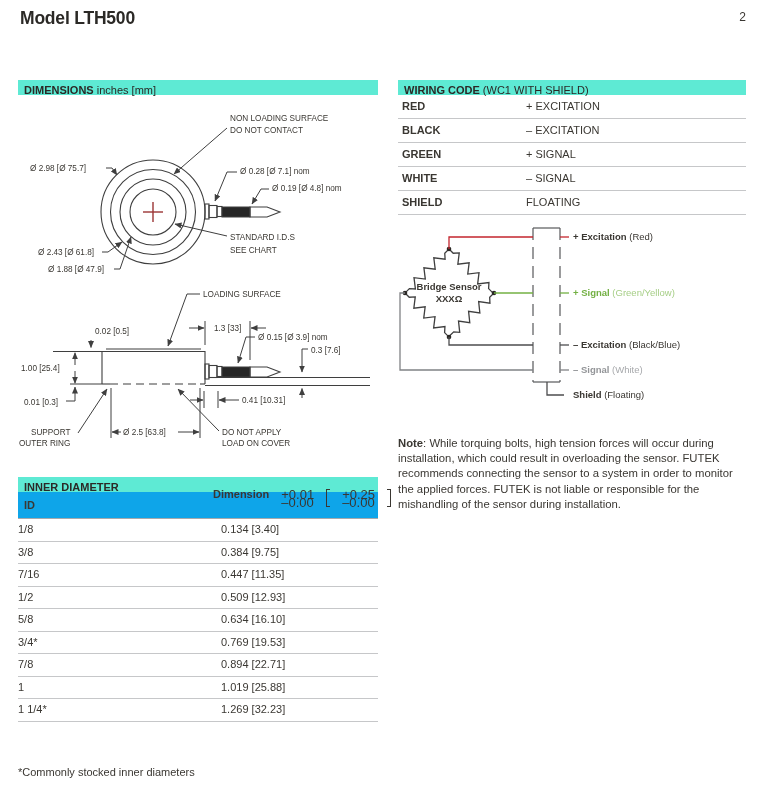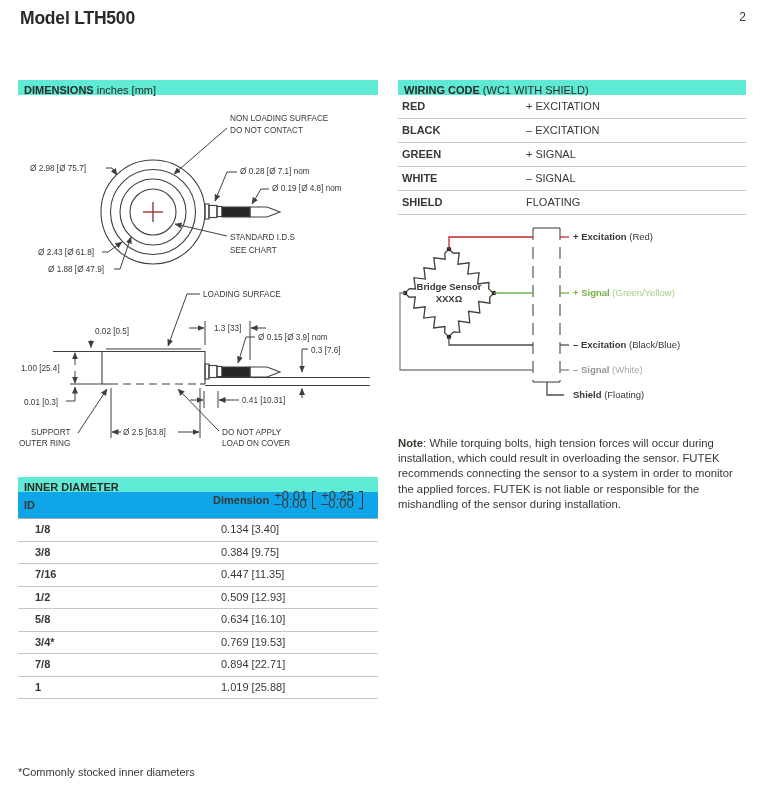--- a/index.html
+++ b/index.html
@@ -19,27 +19,27 @@
   .w-color{position:absolute;left:4px;font-weight:bold;}
   .w-func{position:absolute;left:128px;}
   
   .diagram{position:absolute;left:0;top:140px;}
   
   .note{position:absolute;left:0;top:356px;width:348px;font-size:11.3px;line-height:15.2px;color:#3A3732;}
   
   .idtab{position:absolute;left:0;top:397px;width:360px;}
   .id-head{position:relative;height:26px;line-height:26px;background:#0ea5e9;border-bottom:1px solid #A7A9AC;font-size:11px;}
   .id-head .h-id{position:absolute;left:6px;font-weight:bold;}
-  .id-head .h-dim{position:absolute;left:195px;top:0;height:15px;display:flex;align-items:center;gap:5px;}
+  .id-head .h-dim{position:absolute;left:195px;top:0;height:15px;display:flex;align-items:flex-end;gap:12px;}
   .tol-stack{display:inline-block;font-size:13px;line-height:8px;text-align:left;}
   .brk{display:inline-block;width:3px;height:16px;vertical-align:middle;}
   .brk.l{border-left:1.2px solid #3A3732;border-top:1.2px solid #3A3732;border-bottom:1.2px solid #3A3732;}
   .brk.r{border-right:1.2px solid #3A3732;border-top:1.2px solid #3A3732;border-bottom:1.2px solid #3A3732;}
   .id-row{position:relative;height:21.5px;line-height:21.5px;border-bottom:1px solid #C6C7C9;font-size:11px;}
-  .id-row .c-id{position:absolute;left:17px;font-weight:bold;}
+  .id-row .c-id{position:absolute;left:0;font-weight:normal;}
   .id-row .c-dim{position:absolute;left:203px;}
   .footnote{position:absolute;left:0;top:686px;font-size:11px;}
   
   svg text{font-family:"Liberation Sans",sans-serif;fill:#3A3732;}
   .dw{stroke:#3F3F3F;stroke-width:1.1;fill:none;}
   .ldr{stroke:#3F3F3F;stroke-width:1;fill:none;}
   .lbl{font-size:8.2px;}
 </style>
 </head>
 <body>
@@ -213,20 +213,24 @@
           <span class="c-dim">0.769 [19.53]</span>
         </div>
       <div class="id-row">
           <span class="c-id">7/8</span>
           <span class="c-dim">0.894 [22.71]</span>
         </div>
       <div class="id-row">
           <span class="c-id">1</span>
           <span class="c-dim">1.019 [25.88]</span>
         </div>
+      <div class="id-row">
+          <span class="c-id">1 1/4*</span>
+          <span class="c-dim">1.269 [32.23]</span>
+        </div>
     </div>
     <div class="footnote">*Commonly stocked inner diameters</div>
   </div>
 
   <div class="col-right">
     <div class="sec-bar">
       <span class="b">WIRING CODE</span><span> (WC1 WITH SHIELD)</span>
     </div>
 
     <div>

